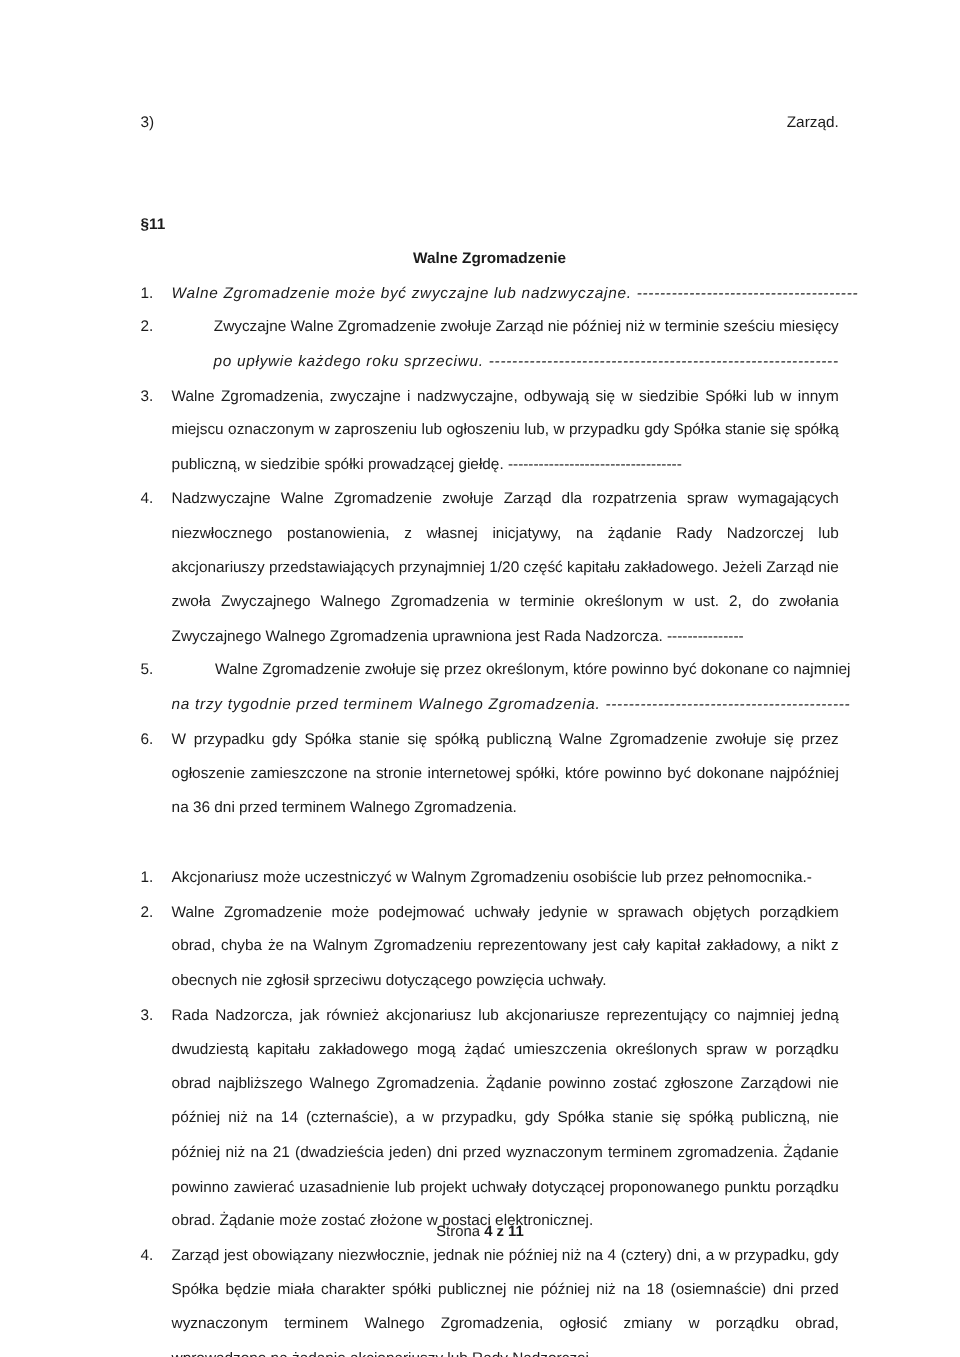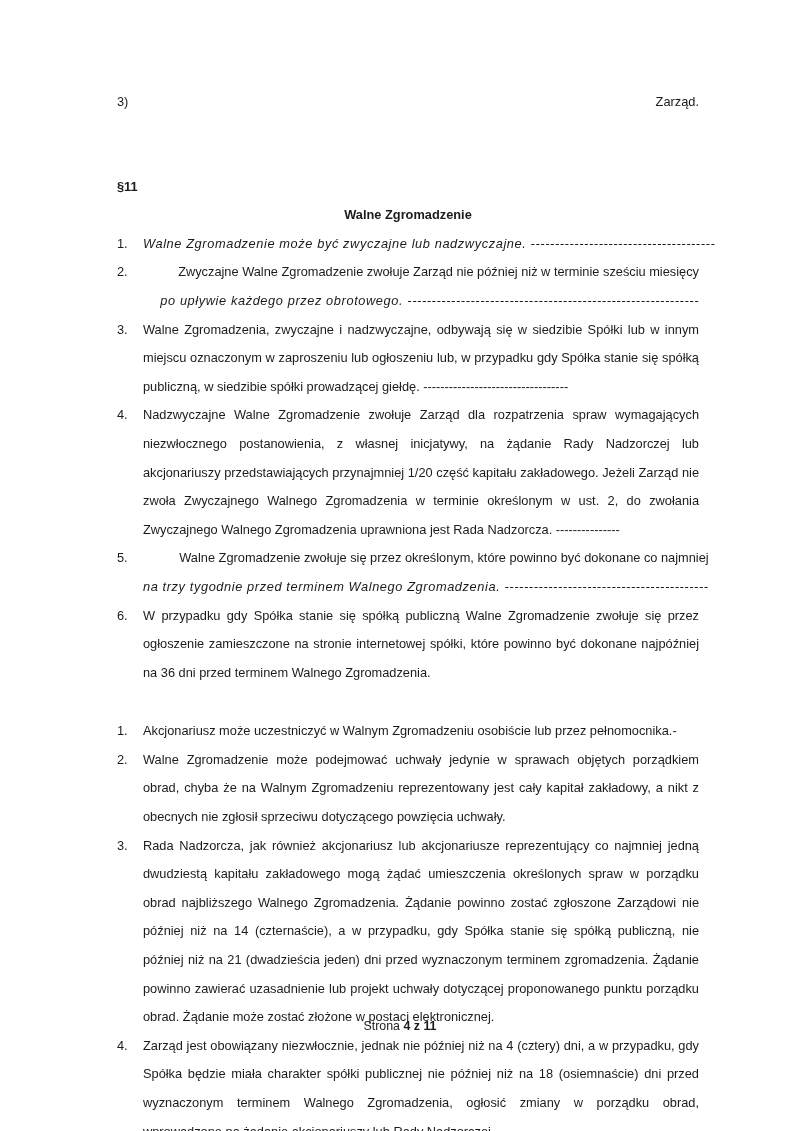--- a/index.html
+++ b/index.html
@@ -112,21 +112,21 @@
       <div class="item-num">1.</div>
       <div class="item-body left">
         <span class="leader-line dash-run">Walne Zgromadzenie może być zwyczajne lub nadzwyczajne. --------------------------------------</span>
       </div>
     </div>
 
     <div class="item">
       <div class="item-num">2.</div>
       <div class="item-body left">
         <span class="leader-line">Zwyczajne Walne Zgromadzenie zwołuje Zarząd nie później niż w terminie sześciu miesięcy</span>
-        <span class="leader-line dash-run">po upływie każdego przez obrotowego. ------------------------------------------------------------</span>
+        <span class="leader-line dash-run">po upływie każdego roku sprzeciwu. ------------------------------------------------------------</span>
       </div>
     </div>
 
     <div class="item">
       <div class="item-num">3.</div>
       <div class="item-body just">Walne Zgromadzenia, zwyczajne i nadzwyczajne, odbywają się w siedzibie Spółki lub w innym miejscu oznaczonym w zaproszeniu lub ogłoszeniu lub, w przypadku gdy Spółka stanie się spółką publiczną, w siedzibie spółki prowadzącej giełdę. ----------------------------------</div>
     </div>
 
     <div class="item">
       <div class="item-num">4.</div>

